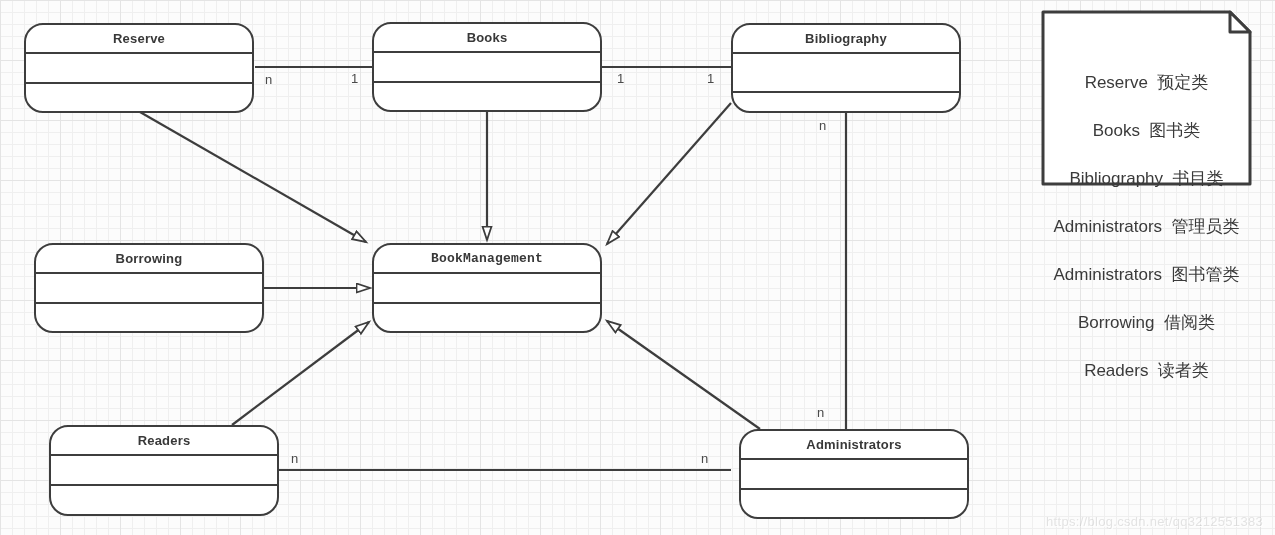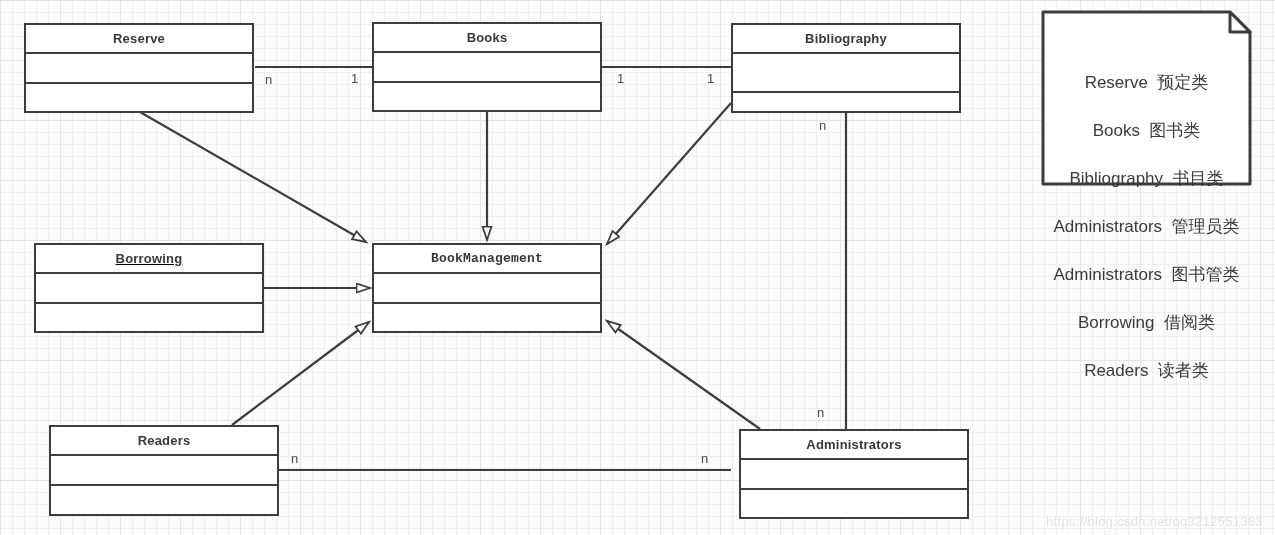--- a/index.html
+++ b/index.html
@@ -21,21 +21,21 @@
   }
   .edge-layer{
     position:absolute;left:0;top:0;width:1275px;height:535px;
   }
   .uml-class{
     position:absolute;
     width:230px;height:90px;
     box-sizing:border-box;
     background:#ffffff;
     border:2.5px solid #3d3d3d;
-    border-radius:0;
+    border-radius:19px;
     display:flex;flex-direction:column;
   }
   .uml-title{
     height:27px;line-height:27px;
     border-bottom:2.5px solid #3d3d3d;
     text-align:center;
     font-size:13px;font-weight:bold;color:#383838;
     letter-spacing:0.2px;
   }
   .uml-sec{
@@ -104,21 +104,21 @@
     <div class="uml-sec"></div>
     <div class="uml-sec last"></div>
   </div>
 
   <div class="uml-class" style="left:731px;top:23px;gap:9px;">
     <div class="uml-title">Bibliography</div>
     <div class="uml-sec"></div>
     <div class="uml-sec last"></div>
   </div>
 
-  <div class="uml-class" style="left:34px;top:243px;text-decoration:underline;">
+  <div class="uml-class" style="left:34px;top:243px;">
     <div class="uml-title">Borrowing</div>
     <div class="uml-sec"></div>
     <div class="uml-sec last"></div>
   </div>
 
   <div class="uml-class" style="left:372px;top:243px;font-family:Liberation Mono, monospace;">
     <div class="uml-title">BookManagement</div>
     <div class="uml-sec"></div>
     <div class="uml-sec last"></div>
   </div>

